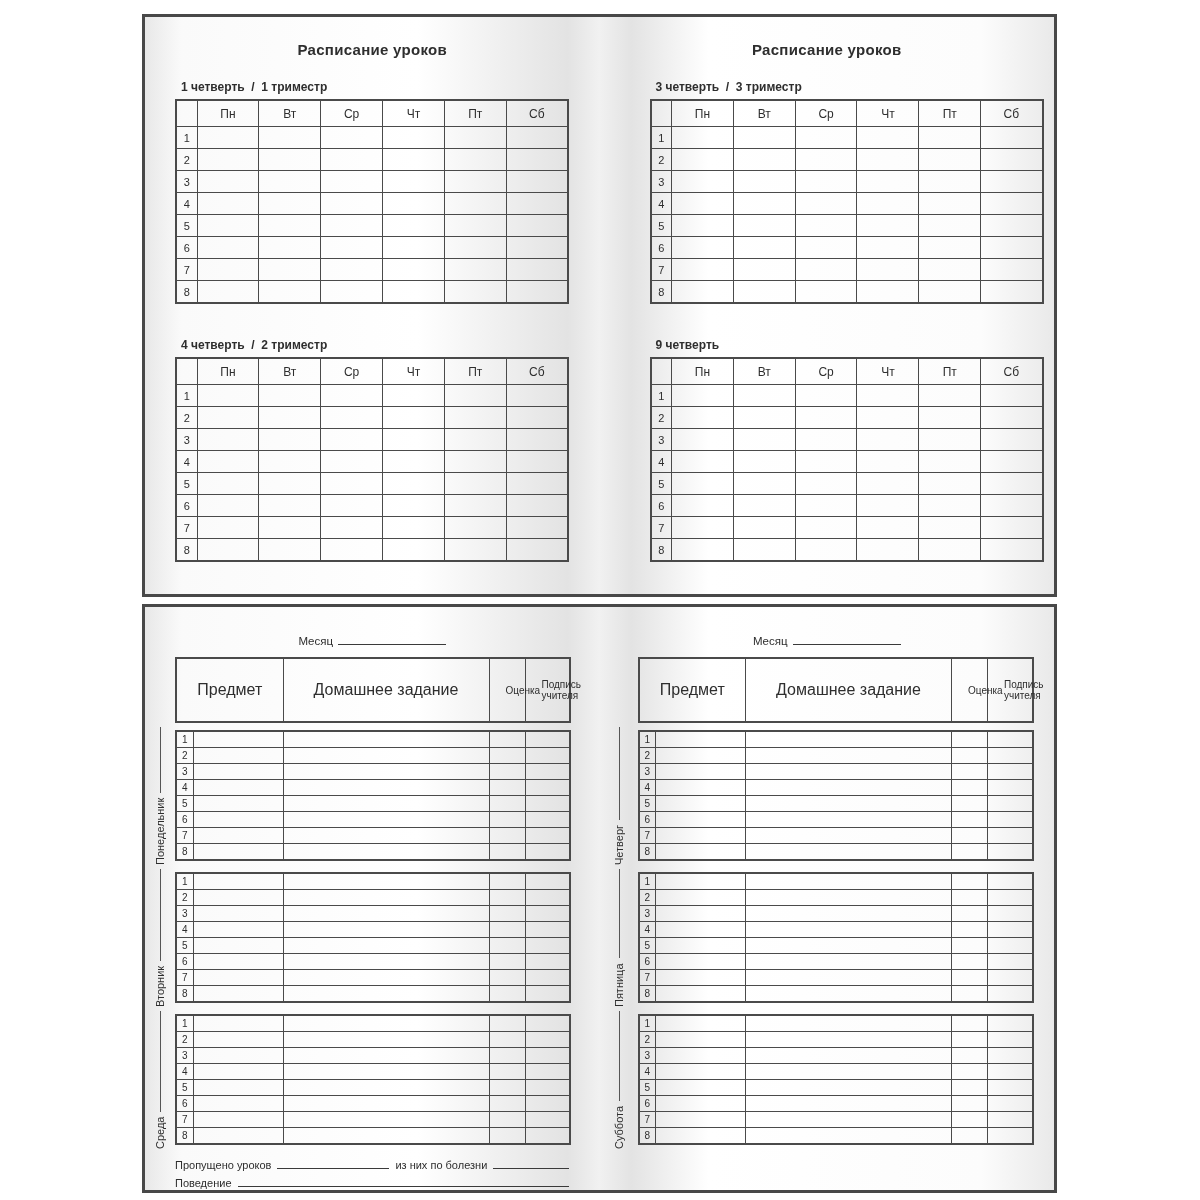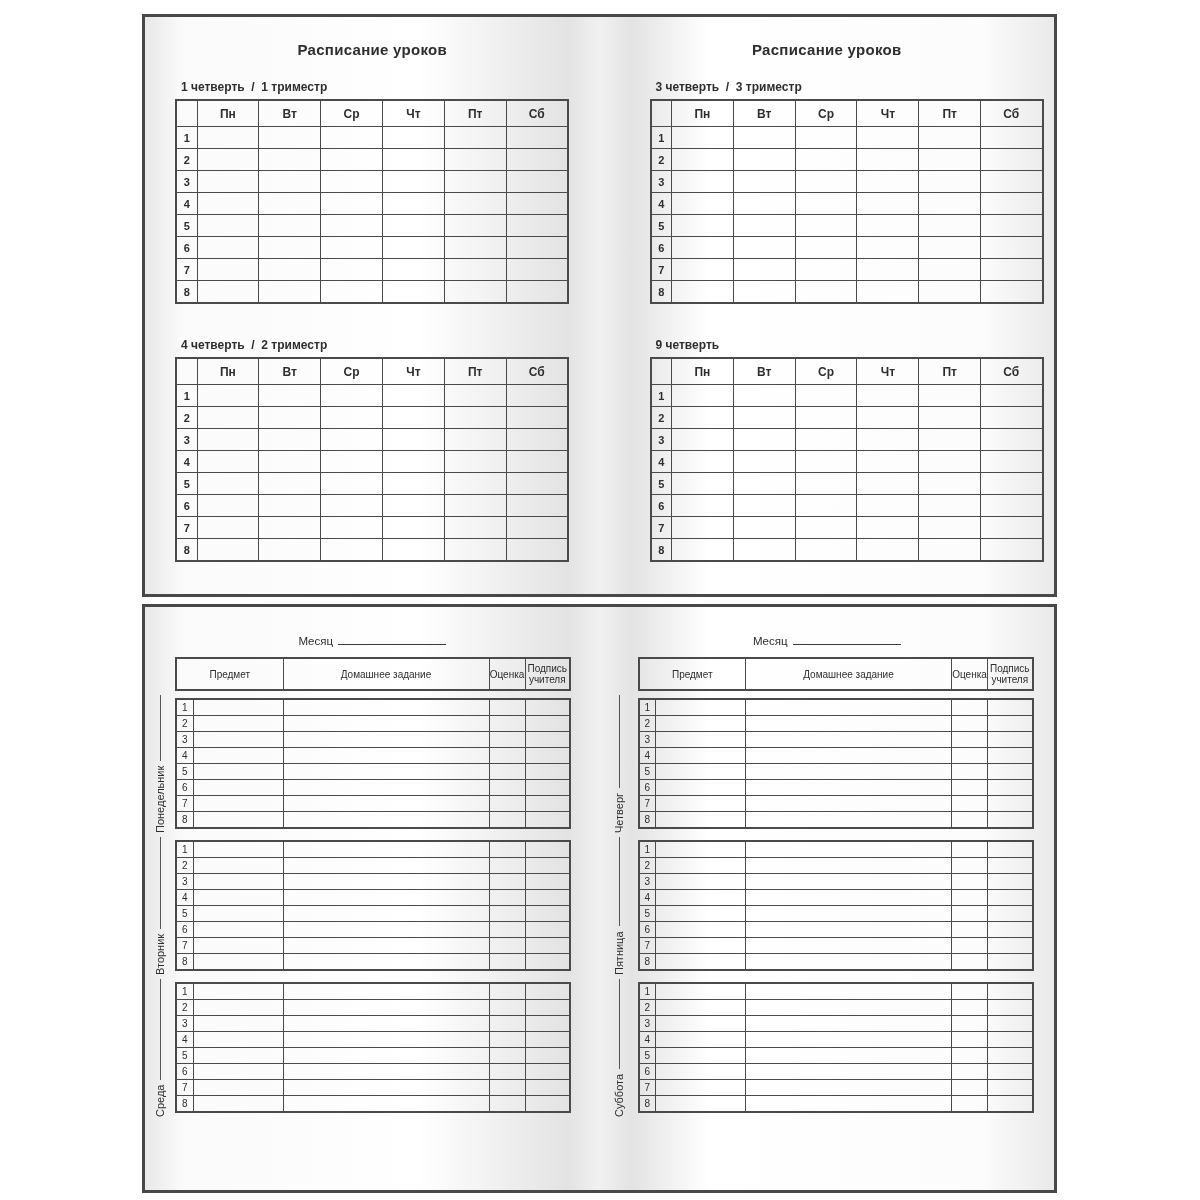--- a/index.html
+++ b/index.html
@@ -19,32 +19,32 @@
   .spread.top { top:14px; height:583px; }
   .spread.bottom { top:604px; height:589px; }
   .page { width:50%; box-sizing:border-box; position:relative; }
 
   
   .sched-title { margin:24px 0 0 0; text-align:center; font-size:15px; font-weight:bold; letter-spacing:.3px; }
   .q-section { margin-left:30px; width:394px; }
   .page.right .q-section { margin-left:50px; }
   .q-label { font-weight:bold; font-size:12px; margin:22px 0 5px 6px; white-space:pre; }
   .q-label.second { margin-top:34px; }
-  .schedule-table { border-collapse:collapse; width:394px; table-layout:fixed; border:2px solid #4a4a4a;font-weight:bold; }
+  .schedule-table { border-collapse:collapse; width:394px; table-layout:fixed; border:2px solid #4a4a4a; }
   .schedule-table td { border:1px solid #4a4a4a; height:21px; padding:0; text-align:center; font-size:12px; }
   .schedule-table tr.hdr td { height:25px; }
   .schedule-table td.numcol { font-size:11px; }
 
   
   .month-row { margin-top:26px; text-align:center; font-size:11.5px; }
   .month-line { display:inline-block; width:108px; height:11px; border-bottom:1.2px solid #3a3a3a; margin-left:5px; }
   .diary-head { border-collapse:collapse; table-layout:fixed; width:394px; margin:10px 0 0 30px; border:2px solid #4a4a4a; }
   .page.right .diary-head { margin-left:38px; }
-  .diary-head td { border:1px solid #4a4a4a; height:30px; text-align:center; font-size:10px; padding:0 10px; }
-  .diary-head td.small { font-size:10px; line-height:1.1; padding:0; }
+  .diary-head td { border:1px solid #4a4a4a; height:30px; text-align:center; font-size:16px; padding:0 10px; }
+  .diary-head td.small { font-size:10px; line-height:1.1; padding:16px; }
   .day-block { display:flex; align-items:stretch; margin-top:11px; }
   .day-block.first { margin-top:7px; }
   .label-col { width:30px; flex:none; position:relative; }
   .page.right .label-col { width:38px; }
   .day-label {
     position:absolute; top:50%; left:50%; width:138px;
     transform:translate(-50%,-50%) rotate(-90deg);
     display:flex; align-items:center; gap:5px; font-size:11px; white-space:nowrap;
   }
   .day-dash { flex:1; height:0; border-top:1px solid #555; }
@@ -699,20 +699,32 @@
               <td>8</td>
               <td></td>
               <td></td>
               <td></td>
               <td></td>
             </tr>
           </tbody>
         </table>
     </div>
 
+    <div class="foot">
+      <div class="foot-line">
+        <span class="lbl">Пропущено уроков</span>
+        <span class="fill w112"></span>
+        <span class="lbl">из них по болезни</span>
+        <span class="fill grow"></span>
+      </div>
+      <div class="foot-line">
+        <span class="lbl">Поведение</span>
+        <span class="fill grow"></span>
+      </div>
+    </div>
   </section>
 
   <section class="page right">
     <div class="month-row">
       <span>Месяц</span><span class="month-line"></span>
     </div>
     <table class="diary-head">
       <colgroup>
           <col style="width:107px">
           <col style="width:206px">

